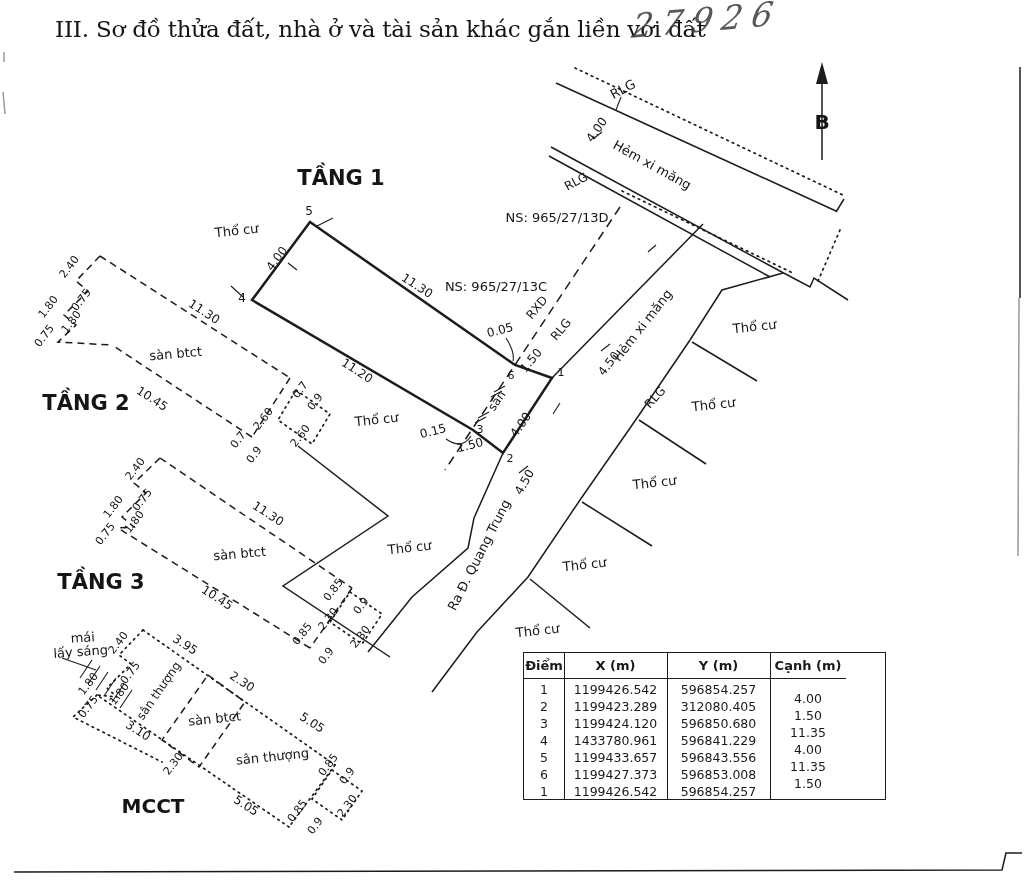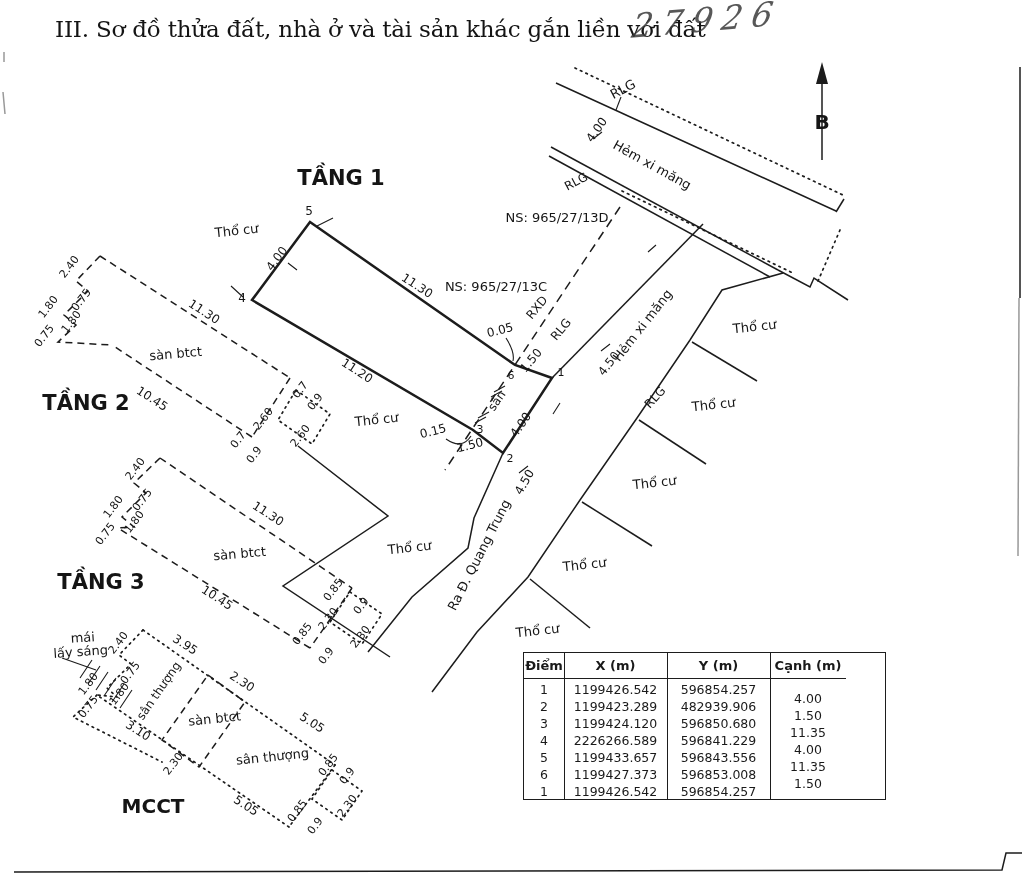--- a/index.html
+++ b/index.html
@@ -234,31 +234,31 @@
             <div class="cell">6</div>
             <div class="cell">1</div>
           </div>
       </div>
       <div class="col col-x">
         <div class="hd">X (m)</div>
         <div class="bd" id="tb-x">
             <div class="cell">1199426.542</div>
             <div class="cell">1199423.289</div>
             <div class="cell">1199424.120</div>
-            <div class="cell">2226266.589</div>
+            <div class="cell">1433780.961</div>
             <div class="cell">1199433.657</div>
             <div class="cell">1199427.373</div>
             <div class="cell">1199426.542</div>
           </div>
       </div>
       <div class="col col-y">
         <div class="hd">Y (m)</div>
         <div class="bd" id="tb-y">
             <div class="cell">596854.257</div>
-            <div class="cell">482939.906</div>
+            <div class="cell">312080.405</div>
             <div class="cell">596850.680</div>
             <div class="cell">596841.229</div>
             <div class="cell">596843.556</div>
             <div class="cell">596853.008</div>
             <div class="cell">596854.257</div>
           </div>
       </div>
       <div class="col col-canh">
         <div class="hd">Cạnh (m)</div>
         <div class="bd" id="tb-canh">

